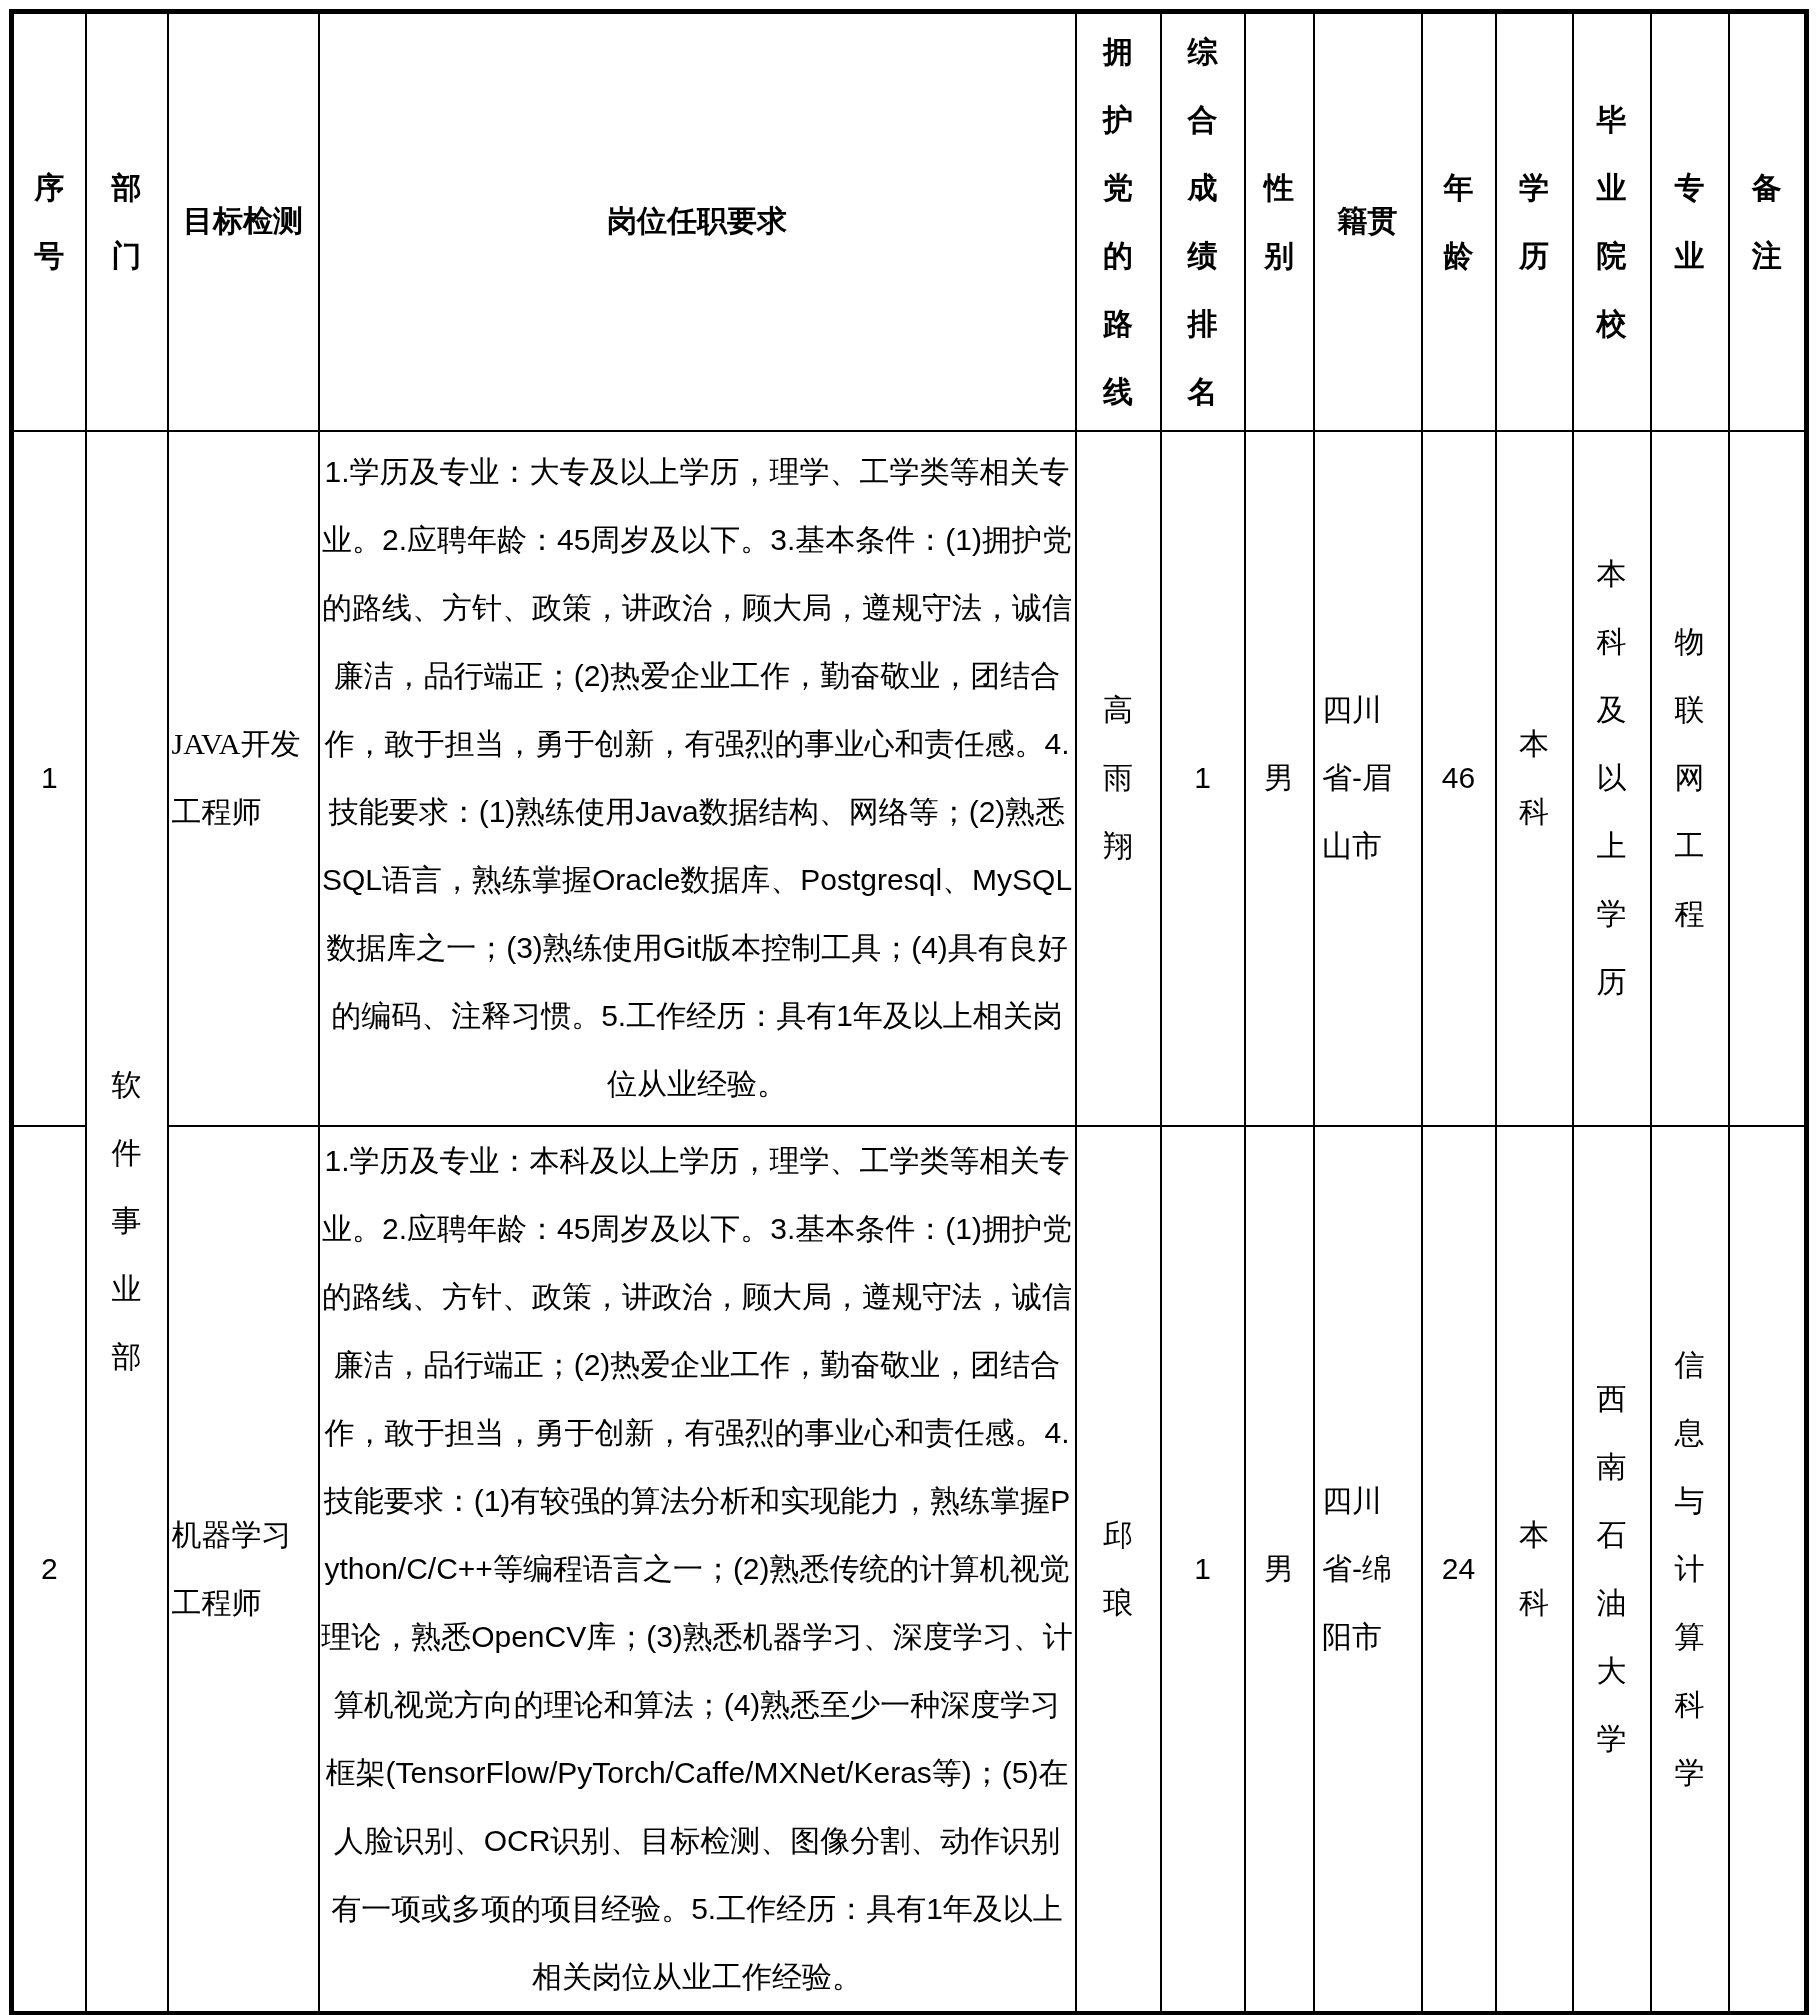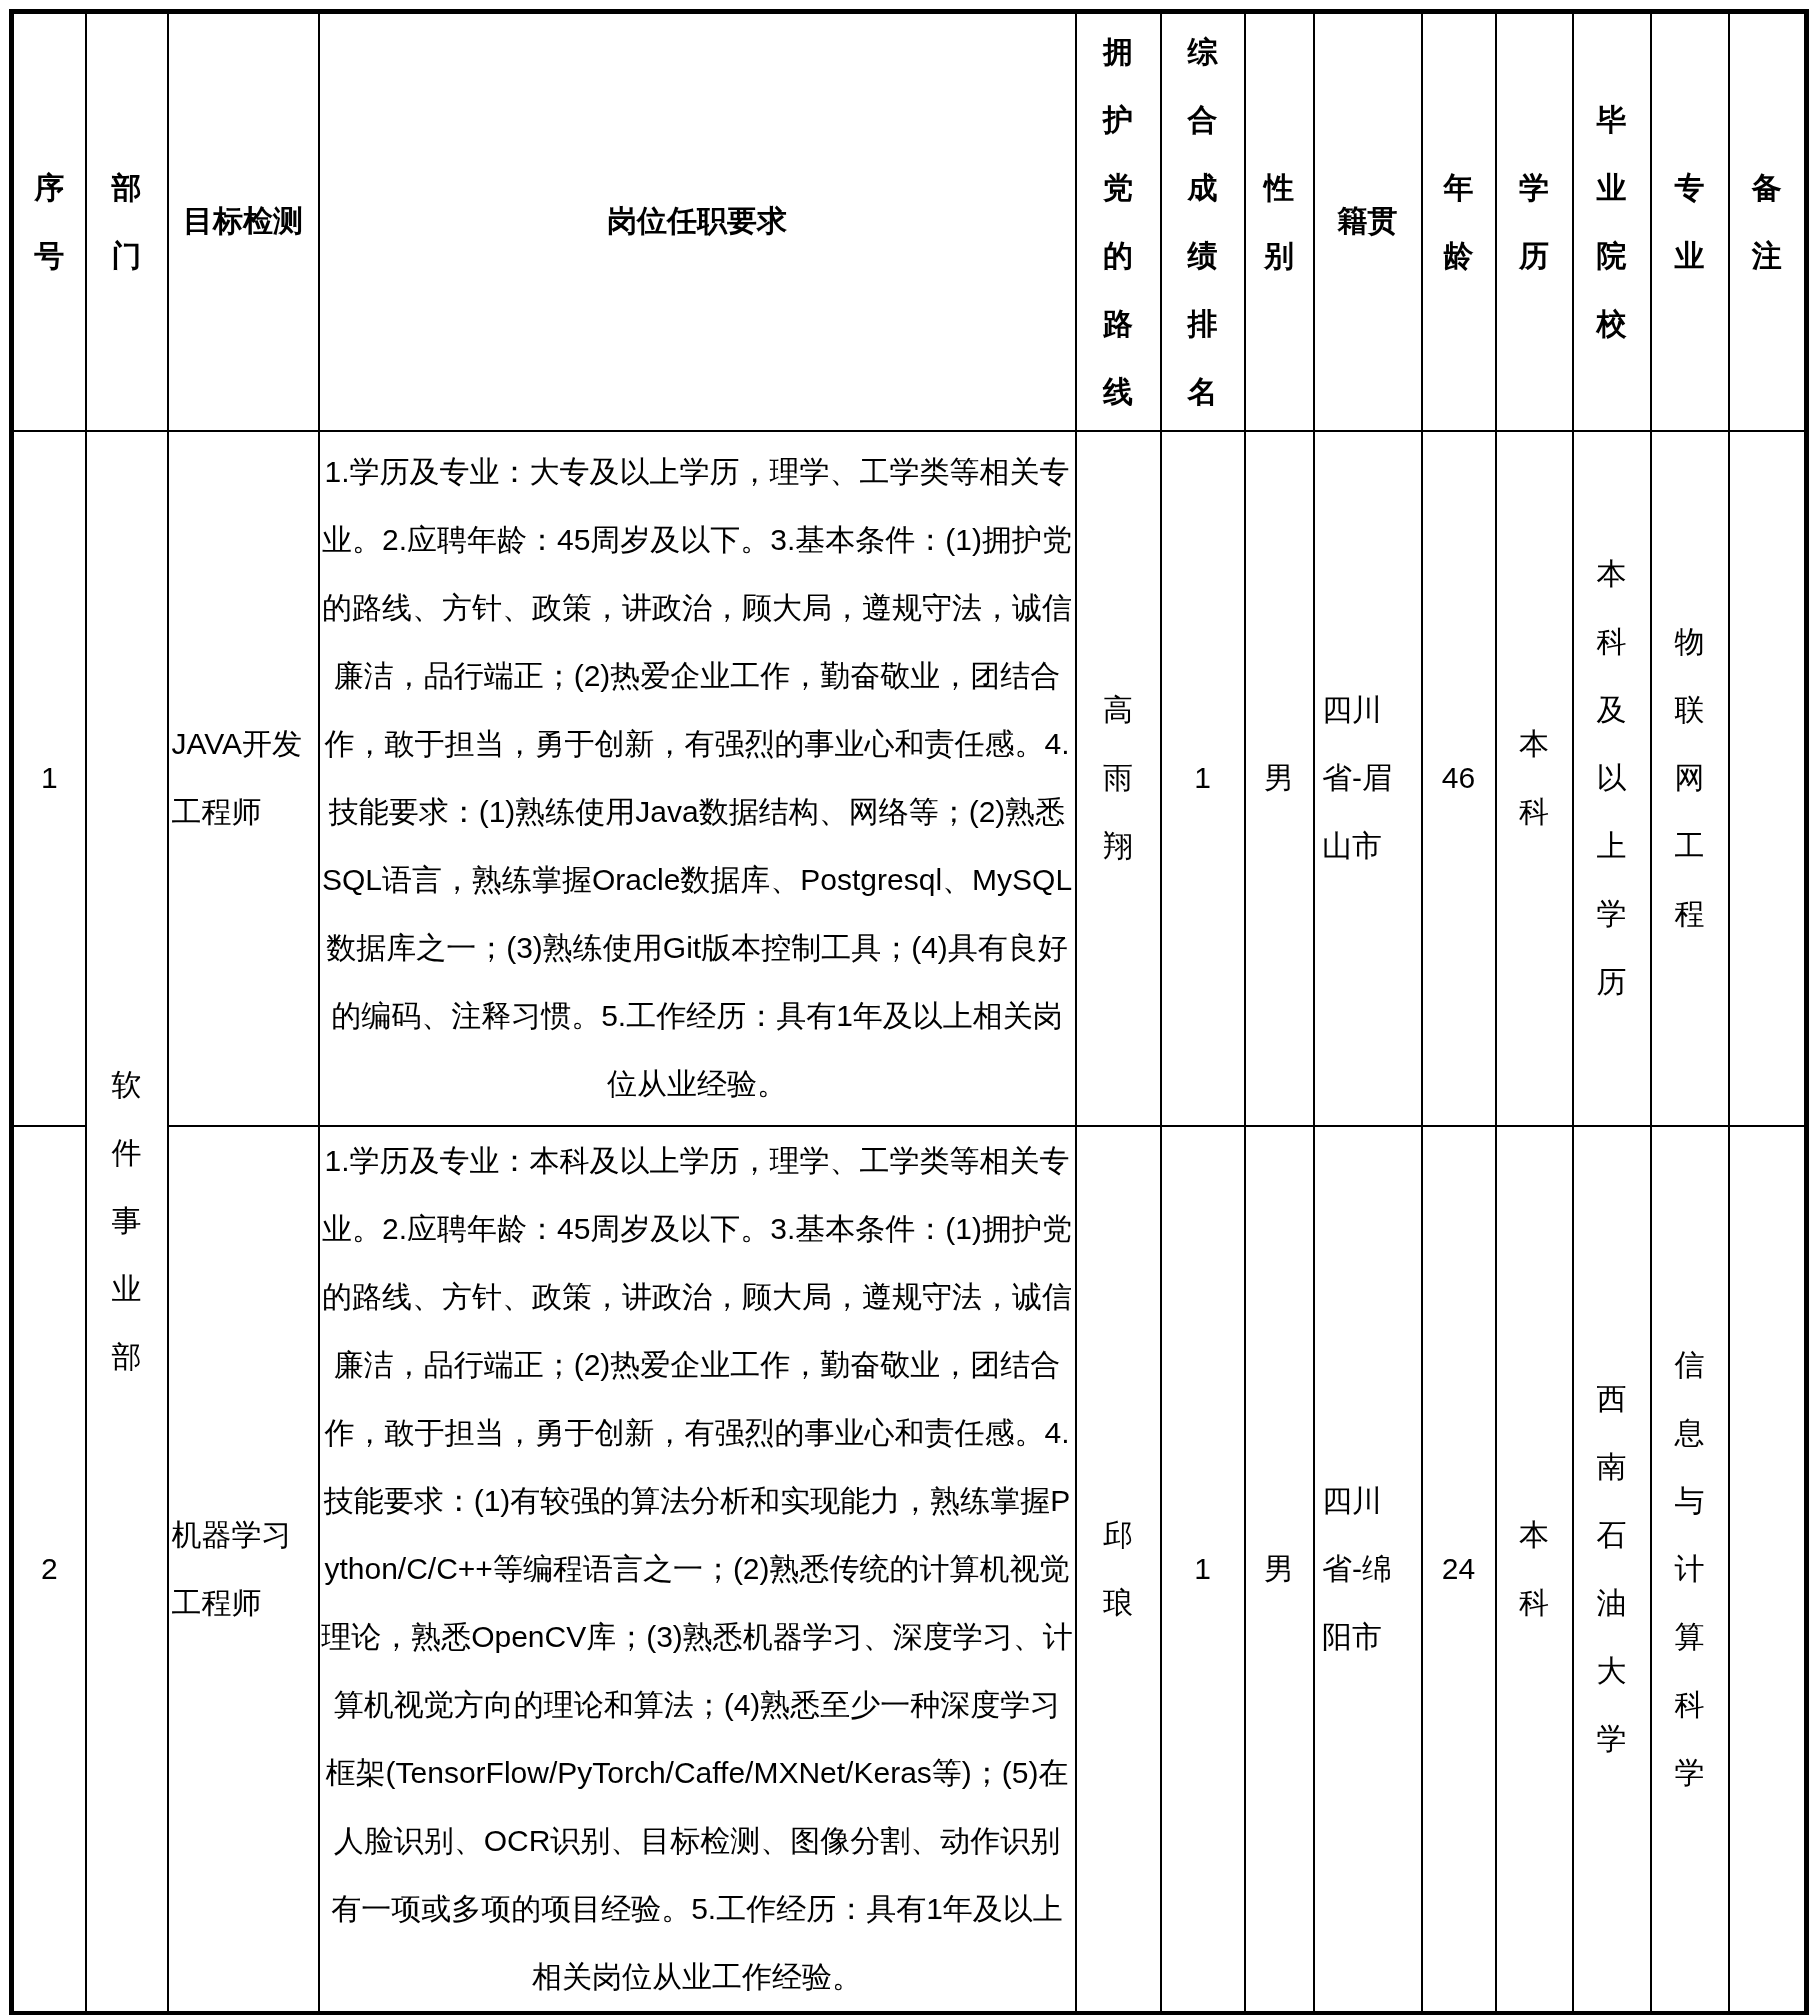--- a/index.html
+++ b/index.html
@@ -51,21 +51,21 @@
   }
   
   .wrapcell {
     margin: 0 auto;
     word-break: break-all;
     overflow-wrap: break-word;
     line-height: 68px;
     text-align: left;
   }
   .native { width: 91px; }
-  .position { width: 143px; }
+  .position { width: 143px; font-family: Liberation Serif, serif; }
 
   
   td.req {
     text-align: left;
     padding: 0 11.6px;
   }
   .req-text {
     line-height: 68px;
     word-break: break-all;
     overflow-wrap: break-word;

